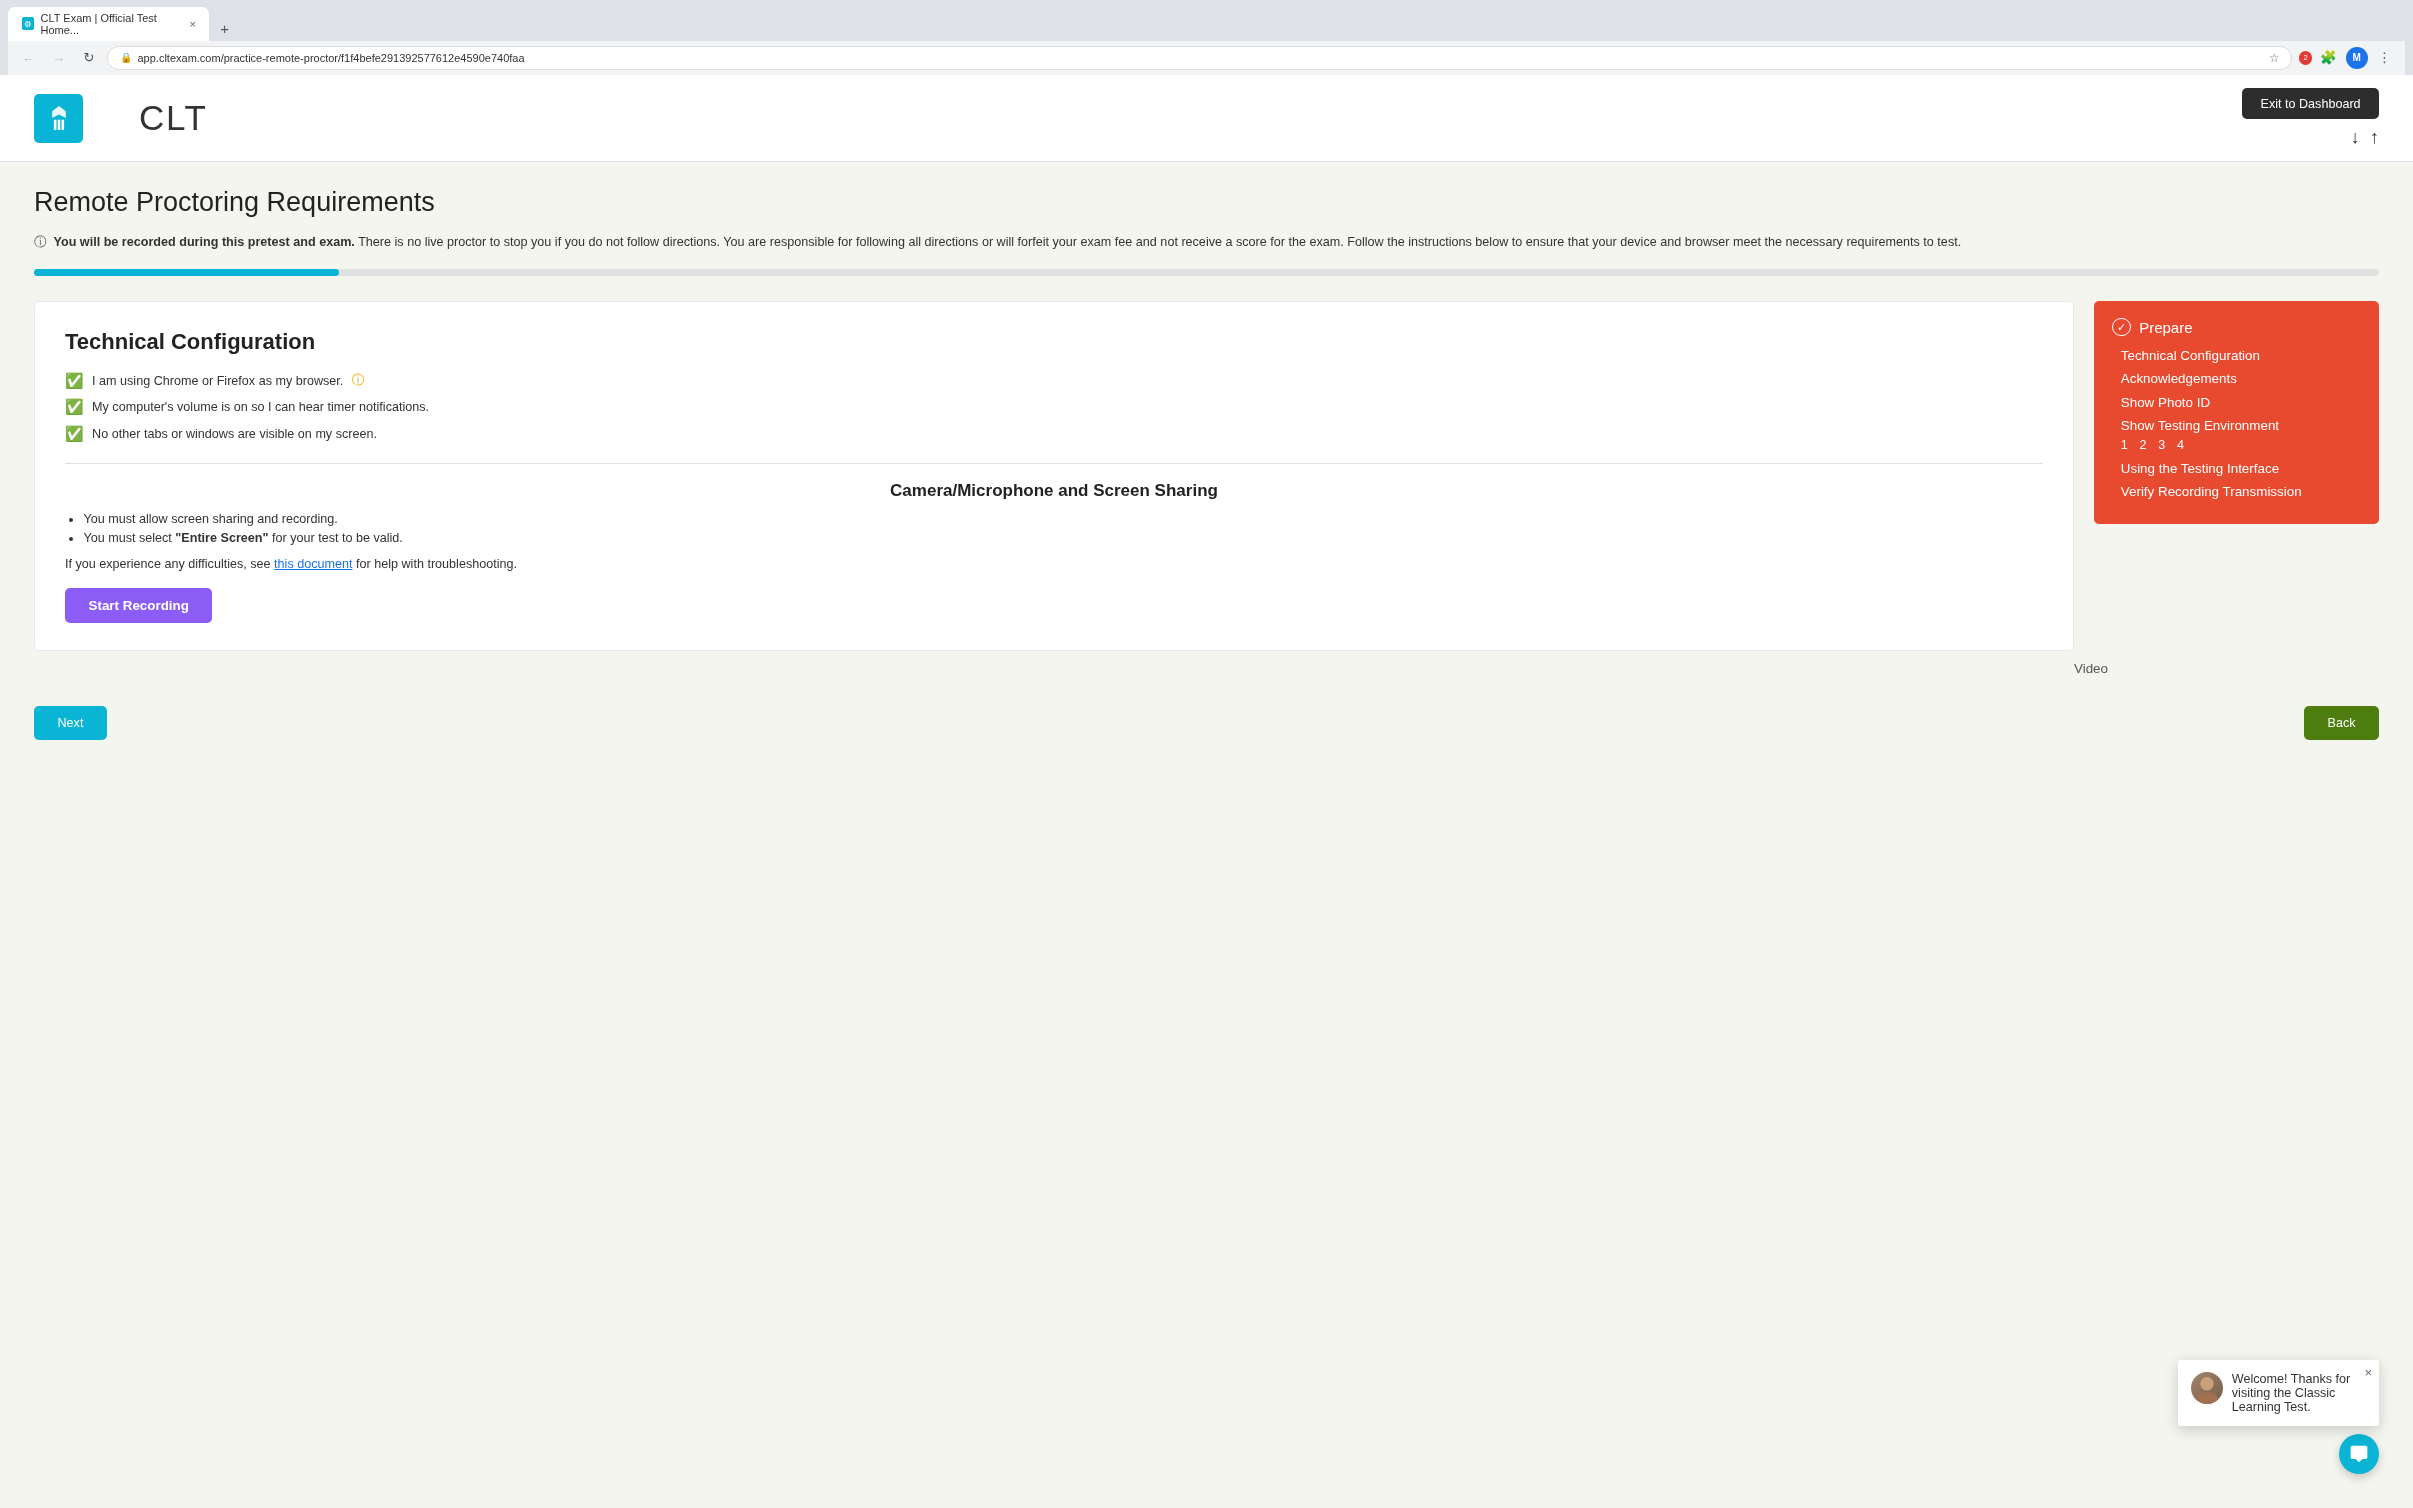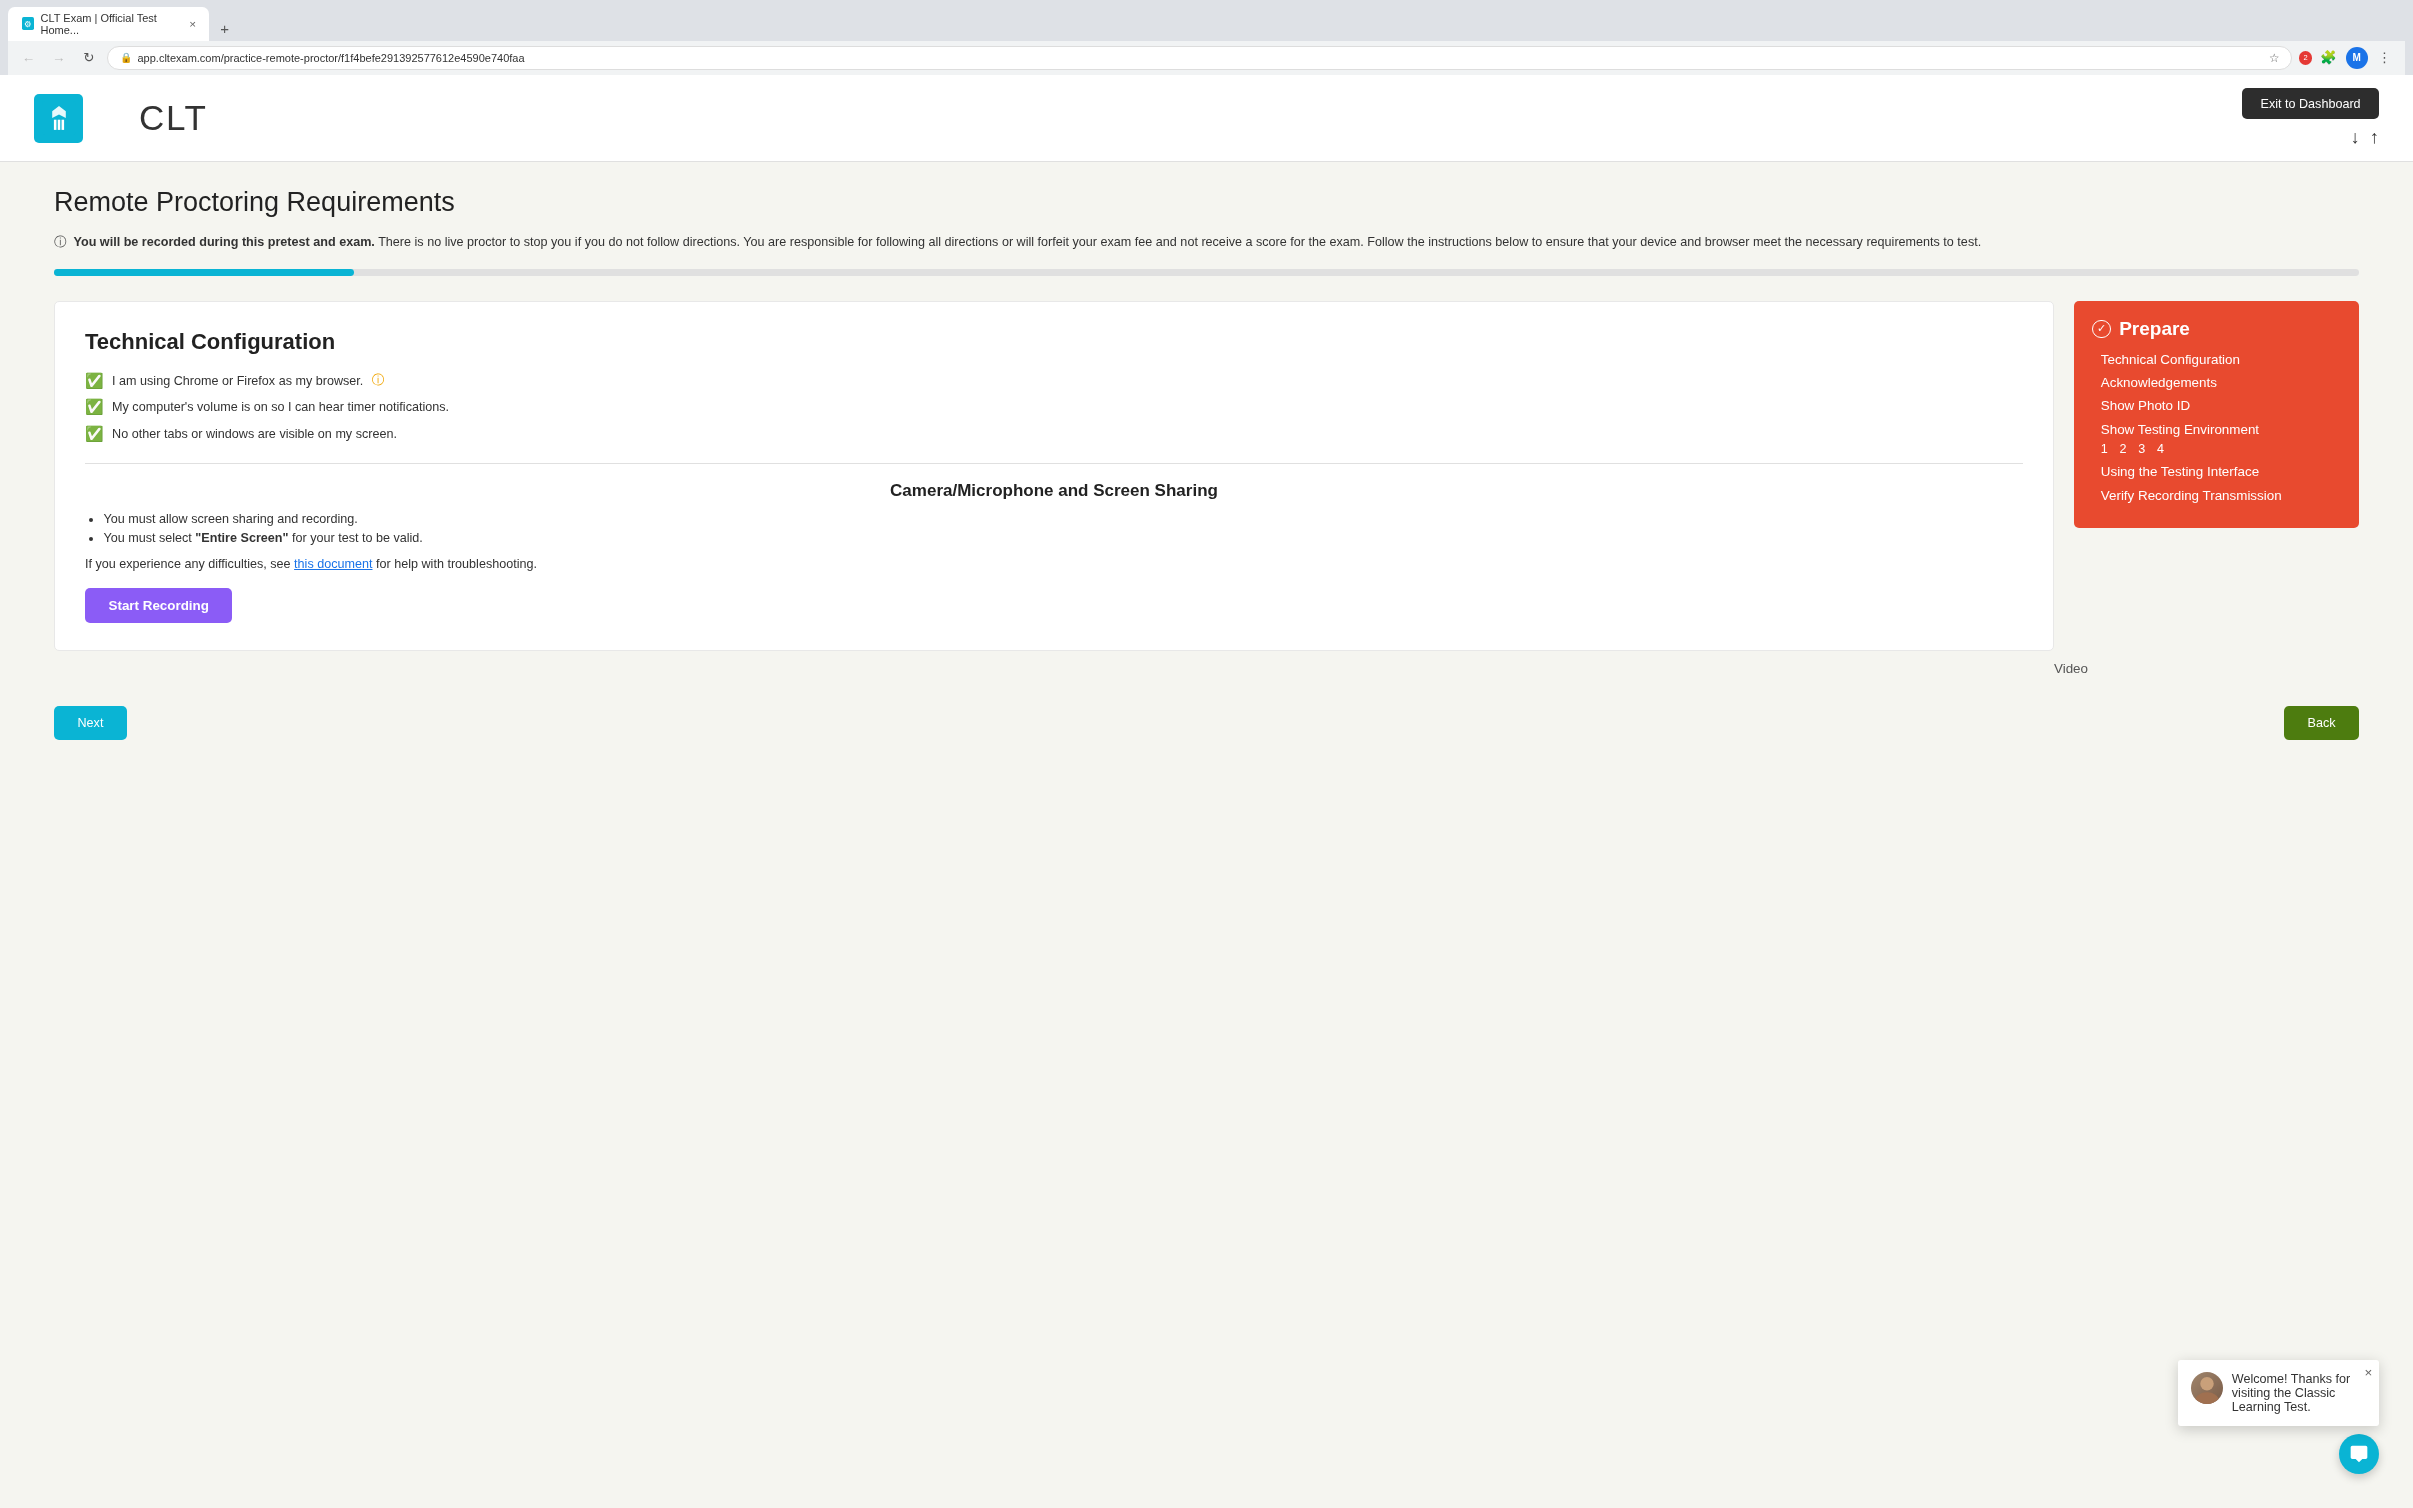--- a/index.html
+++ b/index.html
@@ -189,21 +189,21 @@
     .nav-arrow-btn {
       background: transparent;
       border: none;
       cursor: pointer;
       font-size: 18.4px;
       color: #333;
     }
 
     
     .main-area {
-      padding: 25px 54px;
+      padding: 25px 34px;
     }
 
     .page-title {
       font-size: 27px;
       font-weight: 400;
       color: #222;
       margin-bottom: 15px;
     }
 
     .warning-banner {
@@ -350,22 +350,22 @@
     }
     .check-circle {
       width: 18.4px; height: 18.4px;
       border-radius: 50%;
       border: 1.7px solid white;
       display: flex; align-items: center; justify-content: center;
       font-size: 11px;
       flex-shrink: 0;
     }
     .sidebar-item-label {
-      font-size: 19px;
-      font-weight: 700;
+      font-size: 15px;
+      font-weight: 400;
     }
 
     .sidebar-nav-items {
       list-style: none;
       padding-left: 8.4px;
     }
     .sidebar-nav-items li {
       font-size: 13.4px;
       color: white;
       margin-bottom: 8.4px;

